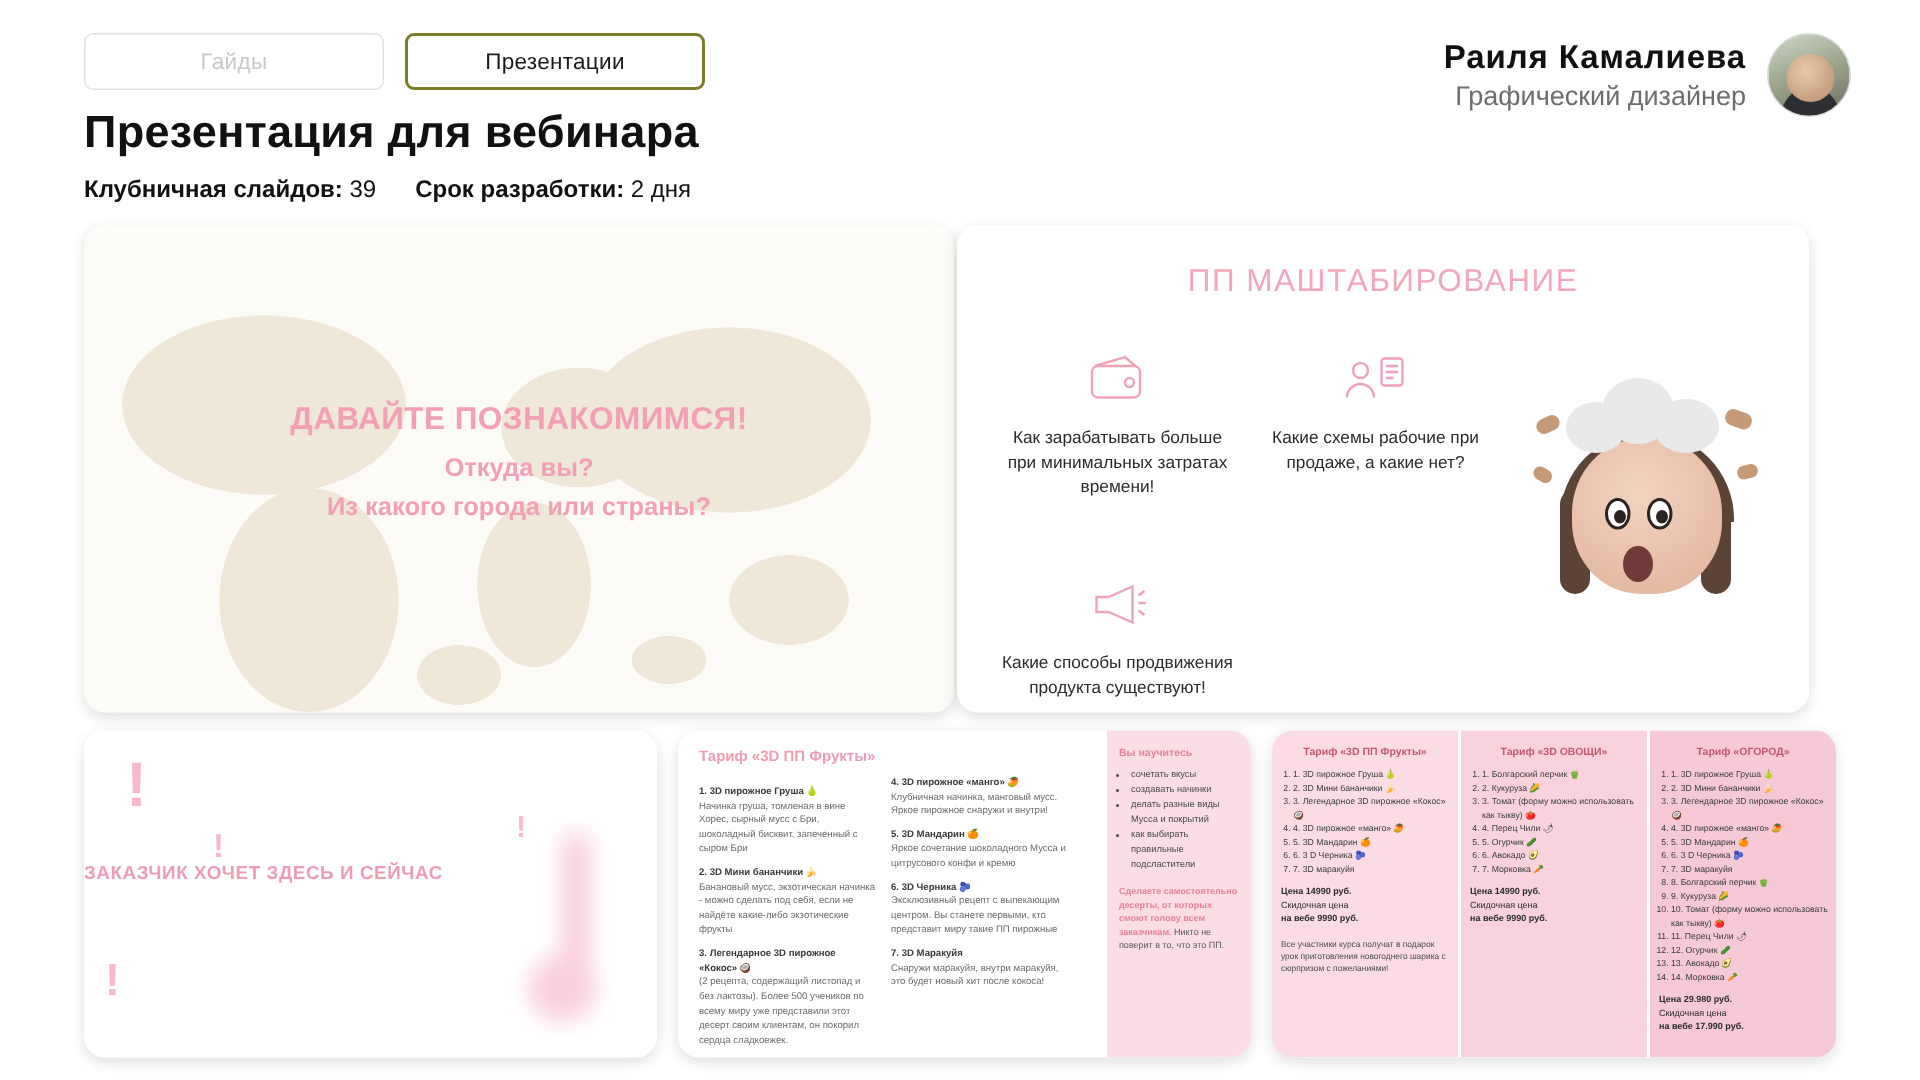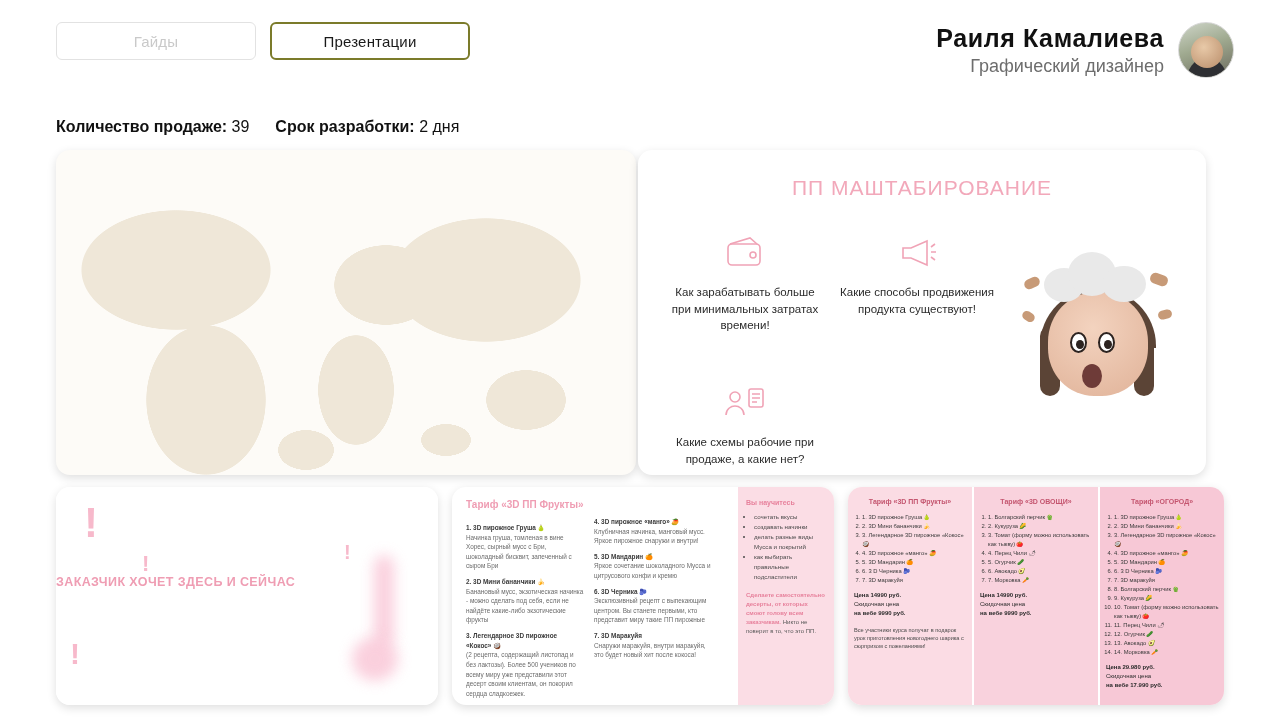--- a/index.html
+++ b/index.html
@@ -18,21 +18,21 @@
     width: 200px; height: 38px; border-radius: 6px;
     display: flex; align-items: center; justify-content: center;
     font-size: 15px; letter-spacing: .2px;
   }
   .tab.active { border: 2px solid #7b7b2a; color: #1a1a1a; background:#fff; }
   .tab.inactive { border: 1px solid #e2e2e2; color: #c9c9c9; background:#fff; }
 
   
   .author { position: absolute; right: 46px; top: 22px; display: flex; align-items: center; gap: 14px; }
   .author-text { text-align: right; }
-  .author-name { font-size: 25px; font-weight: bold; color: #111; letter-spacing: .6px; }
+  .author-name { font-size: 22px; font-weight: bold; color: #111; letter-spacing: .6px; }
   .author-role { font-size: 18px; color: #6d6d6d; margin-top: 3px; }
   .avatar {
     width: 56px; height: 56px; border-radius: 50%;
     background: linear-gradient(160deg,#cfd6c9 0%,#9fa98f 45%,#6b6a5e 100%);
     position: relative; overflow: hidden; border: 1px solid #d8d8d8;
   }
   .avatar::after {
     content:""; position:absolute; left:12px; top:13px; width:32px; height:32px;
     border-radius:50%; background: radial-gradient(circle at 40% 35%, #e8c9a8, #b98d6a);
   }
@@ -143,67 +143,73 @@
   </div>
 
   <div class="author">
     <div class="author-text">
       <div class="author-name">Раиля  Камалиева</div>
       <div class="author-role">Графический дизайнер</div>
     </div>
     <div class="avatar"></div>
   </div>
 
+  <div class="title">Презентация для вебинара</div>
   <div class="meta">
     <div>
-      <b>Количество продаже:</b>
+      <b>Клубничная слайдов:</b>
       <span class="val">39</span>
     </div>
     <div>
       <b>Срок разработки:</b>
       <span class="val">2 дня</span>
     </div>
   </div>
 
   <div class="card s1">
     <div class="map"></div>
+    <div class="s1-text">
+      <div class="l1">ДАВАЙТЕ ПОЗНАКОМИМСЯ!</div>
+      <div class="l2">Откуда вы?</div>
+      <div class="l3">Из какого города или страны?</div>
+    </div>
   </div>
 
   <div class="card s2">
     <div class="s2-title">ПП МАШТАБИРОВАНИЕ</div>
     <div class="s2-grid">
       <div class="s2-cell">
         <div class="ico">
           <svg width="42" height="34" viewBox="0 0 42 34" fill="none" stroke="#f0a3b6" stroke-width="1.6">
             <rect x="4" y="9" width="32" height="21" rx="4"></rect>
               <path d="M6 9 L26 3 L33 9"></path>
             <circle cx="29" cy="20" r="3"></circle>
           </svg>
         </div>
         <div class="txt">Как зарабатывать больше при минимальных затратах времени!</div>
       </div>
       <div class="s2-cell">
         <div class="ico">
-          <svg width="44" height="34" viewBox="0 0 44 34" fill="none" stroke="#f0a3b6" stroke-width="1.6">
-            <path d="M8 13 L8 23 L16 23 L32 30 L32 6 L16 13 Z"></path>
-              <path d="M36 12 L40 9 M36 17 L41 17 M36 22 L40 25"></path>
-          </svg>
-        </div>
-        <div class="txt">Какие способы продвижения продукта существуют!</div>
-      </div>
-      <div class="s2-cell">
-        <div class="ico">
           <svg width="46" height="34" viewBox="0 0 46 34" fill="none" stroke="#f0a3b6" stroke-width="1.6">
             <circle cx="13" cy="12" r="5"></circle>
               <path d="M4 30 c0-6 5-9 9-9 s9 3 9 9"></path>
             <rect x="27" y="4" width="14" height="18" rx="2"></rect>
               <path d="M30 9h8M30 13h8M30 17h5"></path>
           </svg>
         </div>
         <div class="txt">Какие схемы рабочие при продаже, а какие нет?</div>
+      </div>
+      <div class="s2-cell">
+        <div class="ico">
+          <svg width="44" height="34" viewBox="0 0 44 34" fill="none" stroke="#f0a3b6" stroke-width="1.6">
+            <path d="M8 13 L8 23 L16 23 L32 30 L32 6 L16 13 Z"></path>
+              <path d="M36 12 L40 9 M36 17 L41 17 M36 22 L40 25"></path>
+          </svg>
+        </div>
+        <div class="txt">Какие способы продвижения продукта существуют!</div>
       </div>
     </div>
     <div class="emoji-head">
       <div class="eh-hair"></div>
         <div class="eh-hair2"></div>
         <div class="eh-hair3"></div>
       <div class="eh-face"></div>
       <div class="eh-eye l">
           <i></i>
         </div>

